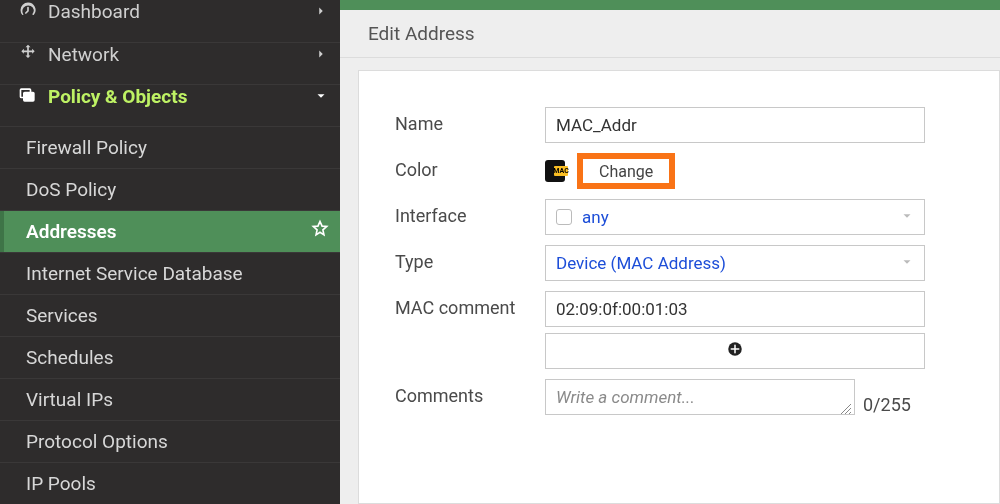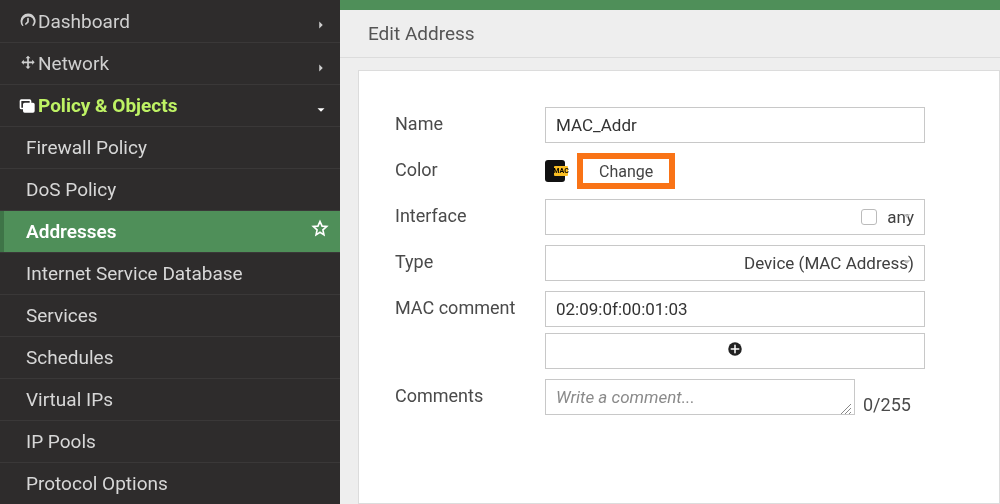--- a/index.html
+++ b/index.html
@@ -11,22 +11,21 @@
     width: 340px;
     height: 100%;
     background: #2e2c2c;
     color: #ddd;
     display: flex;
     flex-direction: column;
     font-size: 19px;
   }
   .nav-item {
     display: flex;
-    align-items: center;
-    gap: 0;
+    gap: 10px;
     height: 42px;
     padding: 0 12px 0 18px;
     border-top: 1px solid #3a3838;
     position: relative;
     cursor: pointer;
   }
   .nav-item:first-child { border-top: none; }
   .nav-item .label { flex: 1; }
   .nav-item.top { font-weight: 400; color: #cfcfcf; }
   .nav-item.open { font-weight: 700; color: #bef264; }
@@ -107,21 +106,21 @@
     color: #333;
     padding: 0 10px;
     display: flex;
     align-items: center;
     position: relative;
   }
   .text-input input {
     border: none; outline: none; width: 100%; height: 100%; font-size: 17px; color:#333;
     background: transparent;
   }
-  .select-box.disabled { color: #404040; background:#fff;justify-content:flex-end; }
+  .select-box.disabled { color: #1d4ed8; background:#fff; }
   .select-box .caret {
     position: absolute; right: 10px; top: 50%; transform: translateY(-50%);
   }
   .select-box .cbox {
     width:16px;height:16px;border:1px solid #bbb;border-radius:3px;margin-right:10px;flex:none;
   }
   .btn {
     height: 36px;
     padding: 0 16px;
     border: 6px solid #f97316;
@@ -227,25 +226,25 @@
   </div>
   <div class="nav-sub">
     <span>Services</span>
   </div>
   <div class="nav-sub">
     <span>Schedules</span>
   </div>
   <div class="nav-sub">
     <span>Virtual IPs</span>
   </div>
-  <div class="nav-sub">
-    <span>IP Pools</span>
-  </div>
   <div class="nav-sub" style="border-bottom:none;">
     <span>Protocol Options</span>
+  </div>
+  <div class="nav-sub">
+    <span>IP Pools</span>
   </div>
 </nav>
 
 <main class="main">
   <div class="topbar"></div>
   <div class="page-title">
     <span>Edit Address</span>
   </div>
 
   <section class="form-card">

